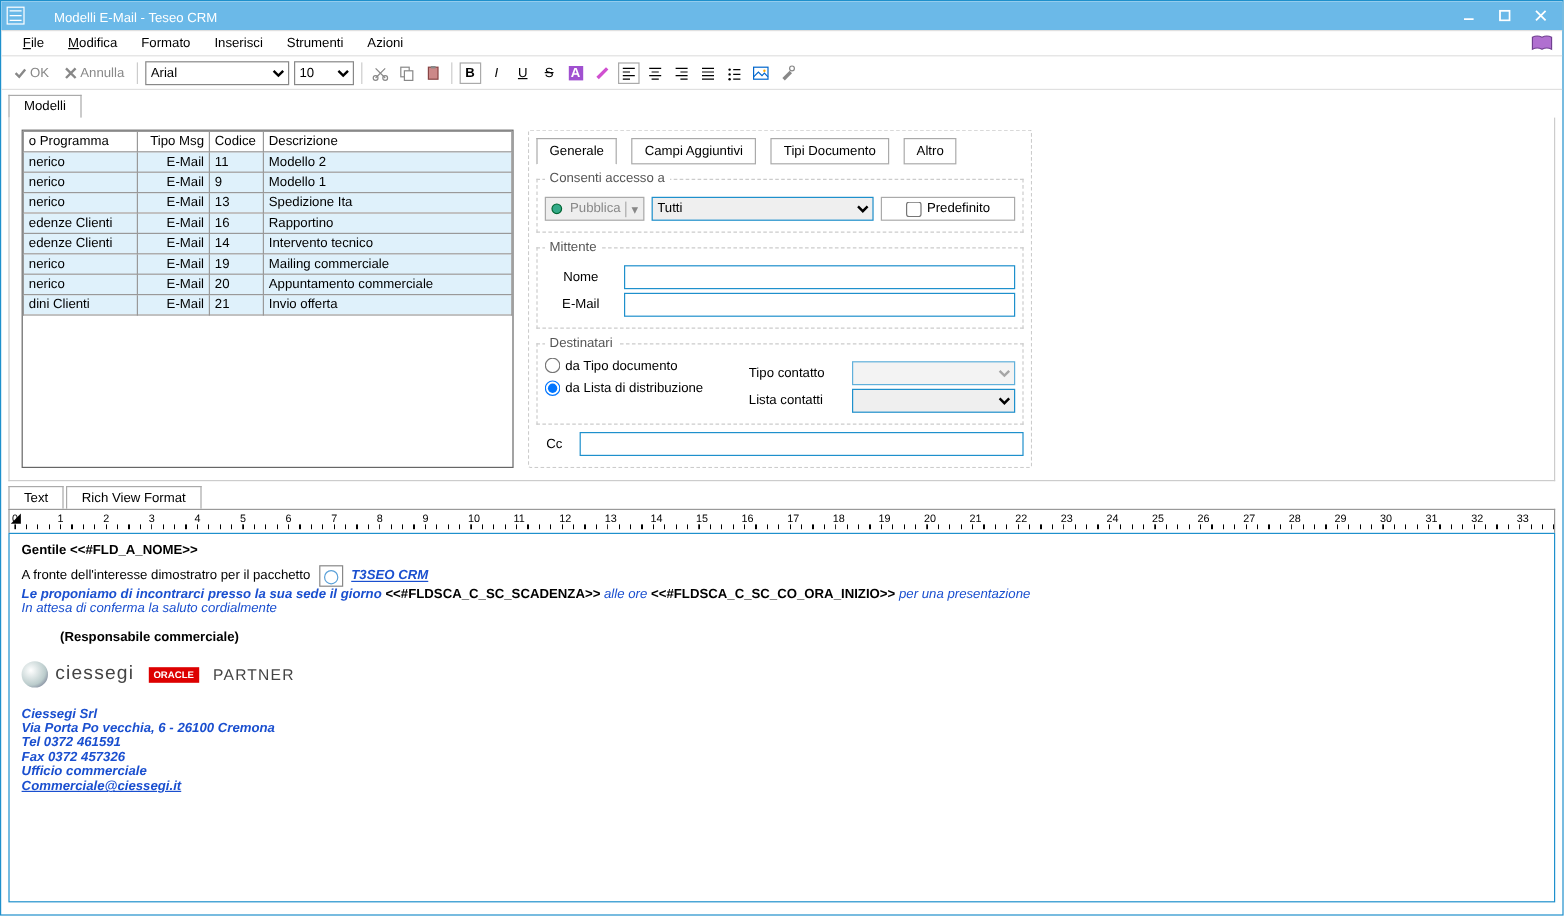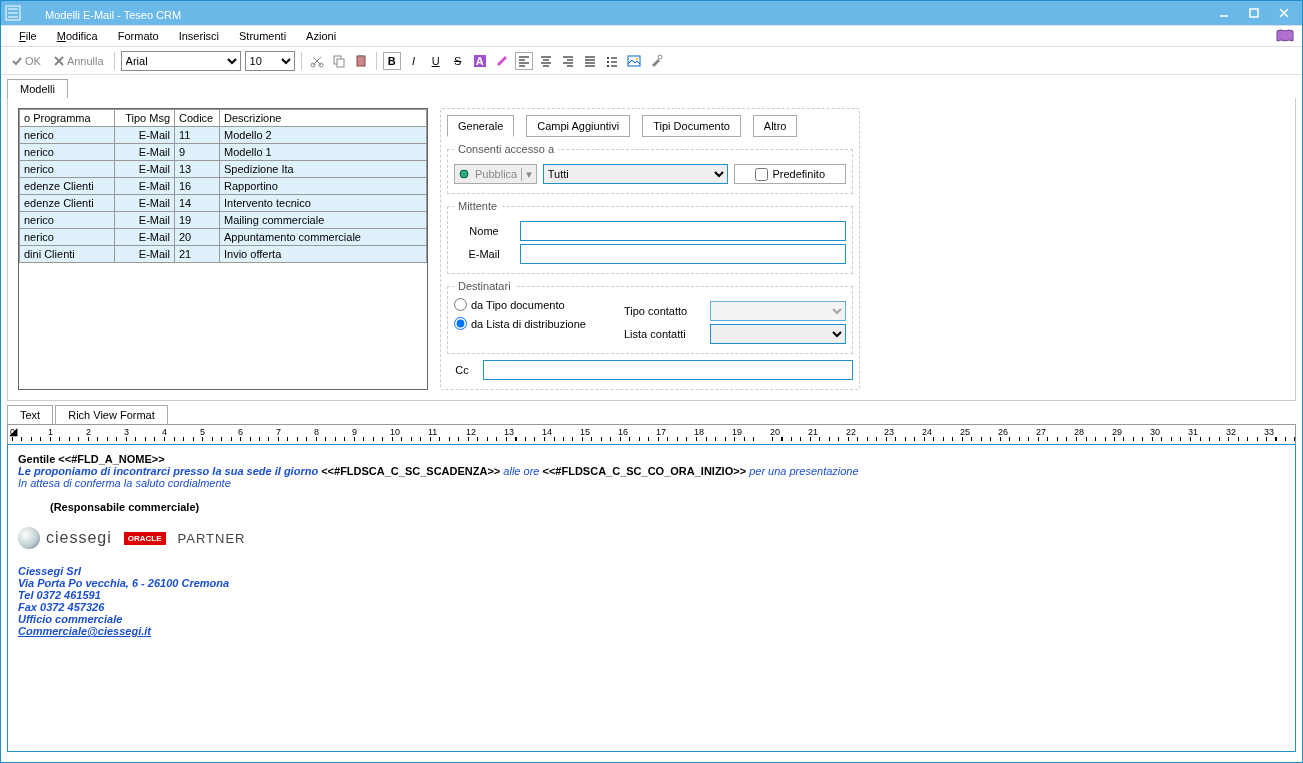--- a/index.html
+++ b/index.html
@@ -430,20 +430,25 @@
       <div class="unit" data-n="31"></div>
       <div class="unit" data-n="32"></div>
       <div class="unit" data-n="33"></div>
     </div>
 </div>
 
 <div class="editor">
   <div>
     <span class="gentile"><span>Gentile </span><span>&lt;&lt;#FLD_A_NOME&gt;&gt;</span></span>
   </div>
+  <div style="margin-top:6px">
+    <span>A fronte dell'interesse dimostratro per il pacchetto</span>
+    <span class="placeholder-img"></span>
+    <span class="link">T3SEO CRM</span>
+  </div>
   <div>
     <span class="boldblue">Le proponiamo di incontrarci presso la sua sede il giorno </span>
     <b>&lt;&lt;#FLDSCA_C_SC_SCADENZA&gt;&gt;</b>
     <span class="blue"> alle ore </span>
     <b>&lt;&lt;#FLDSCA_C_SC_CO_ORA_INIZIO&gt;&gt;</b>
     <span class="blue"> per una presentazione</span>
   </div>
   <div class="blue">In attesa di conferma la saluto cordialmente</div>
 
   <div class="sigblock">

